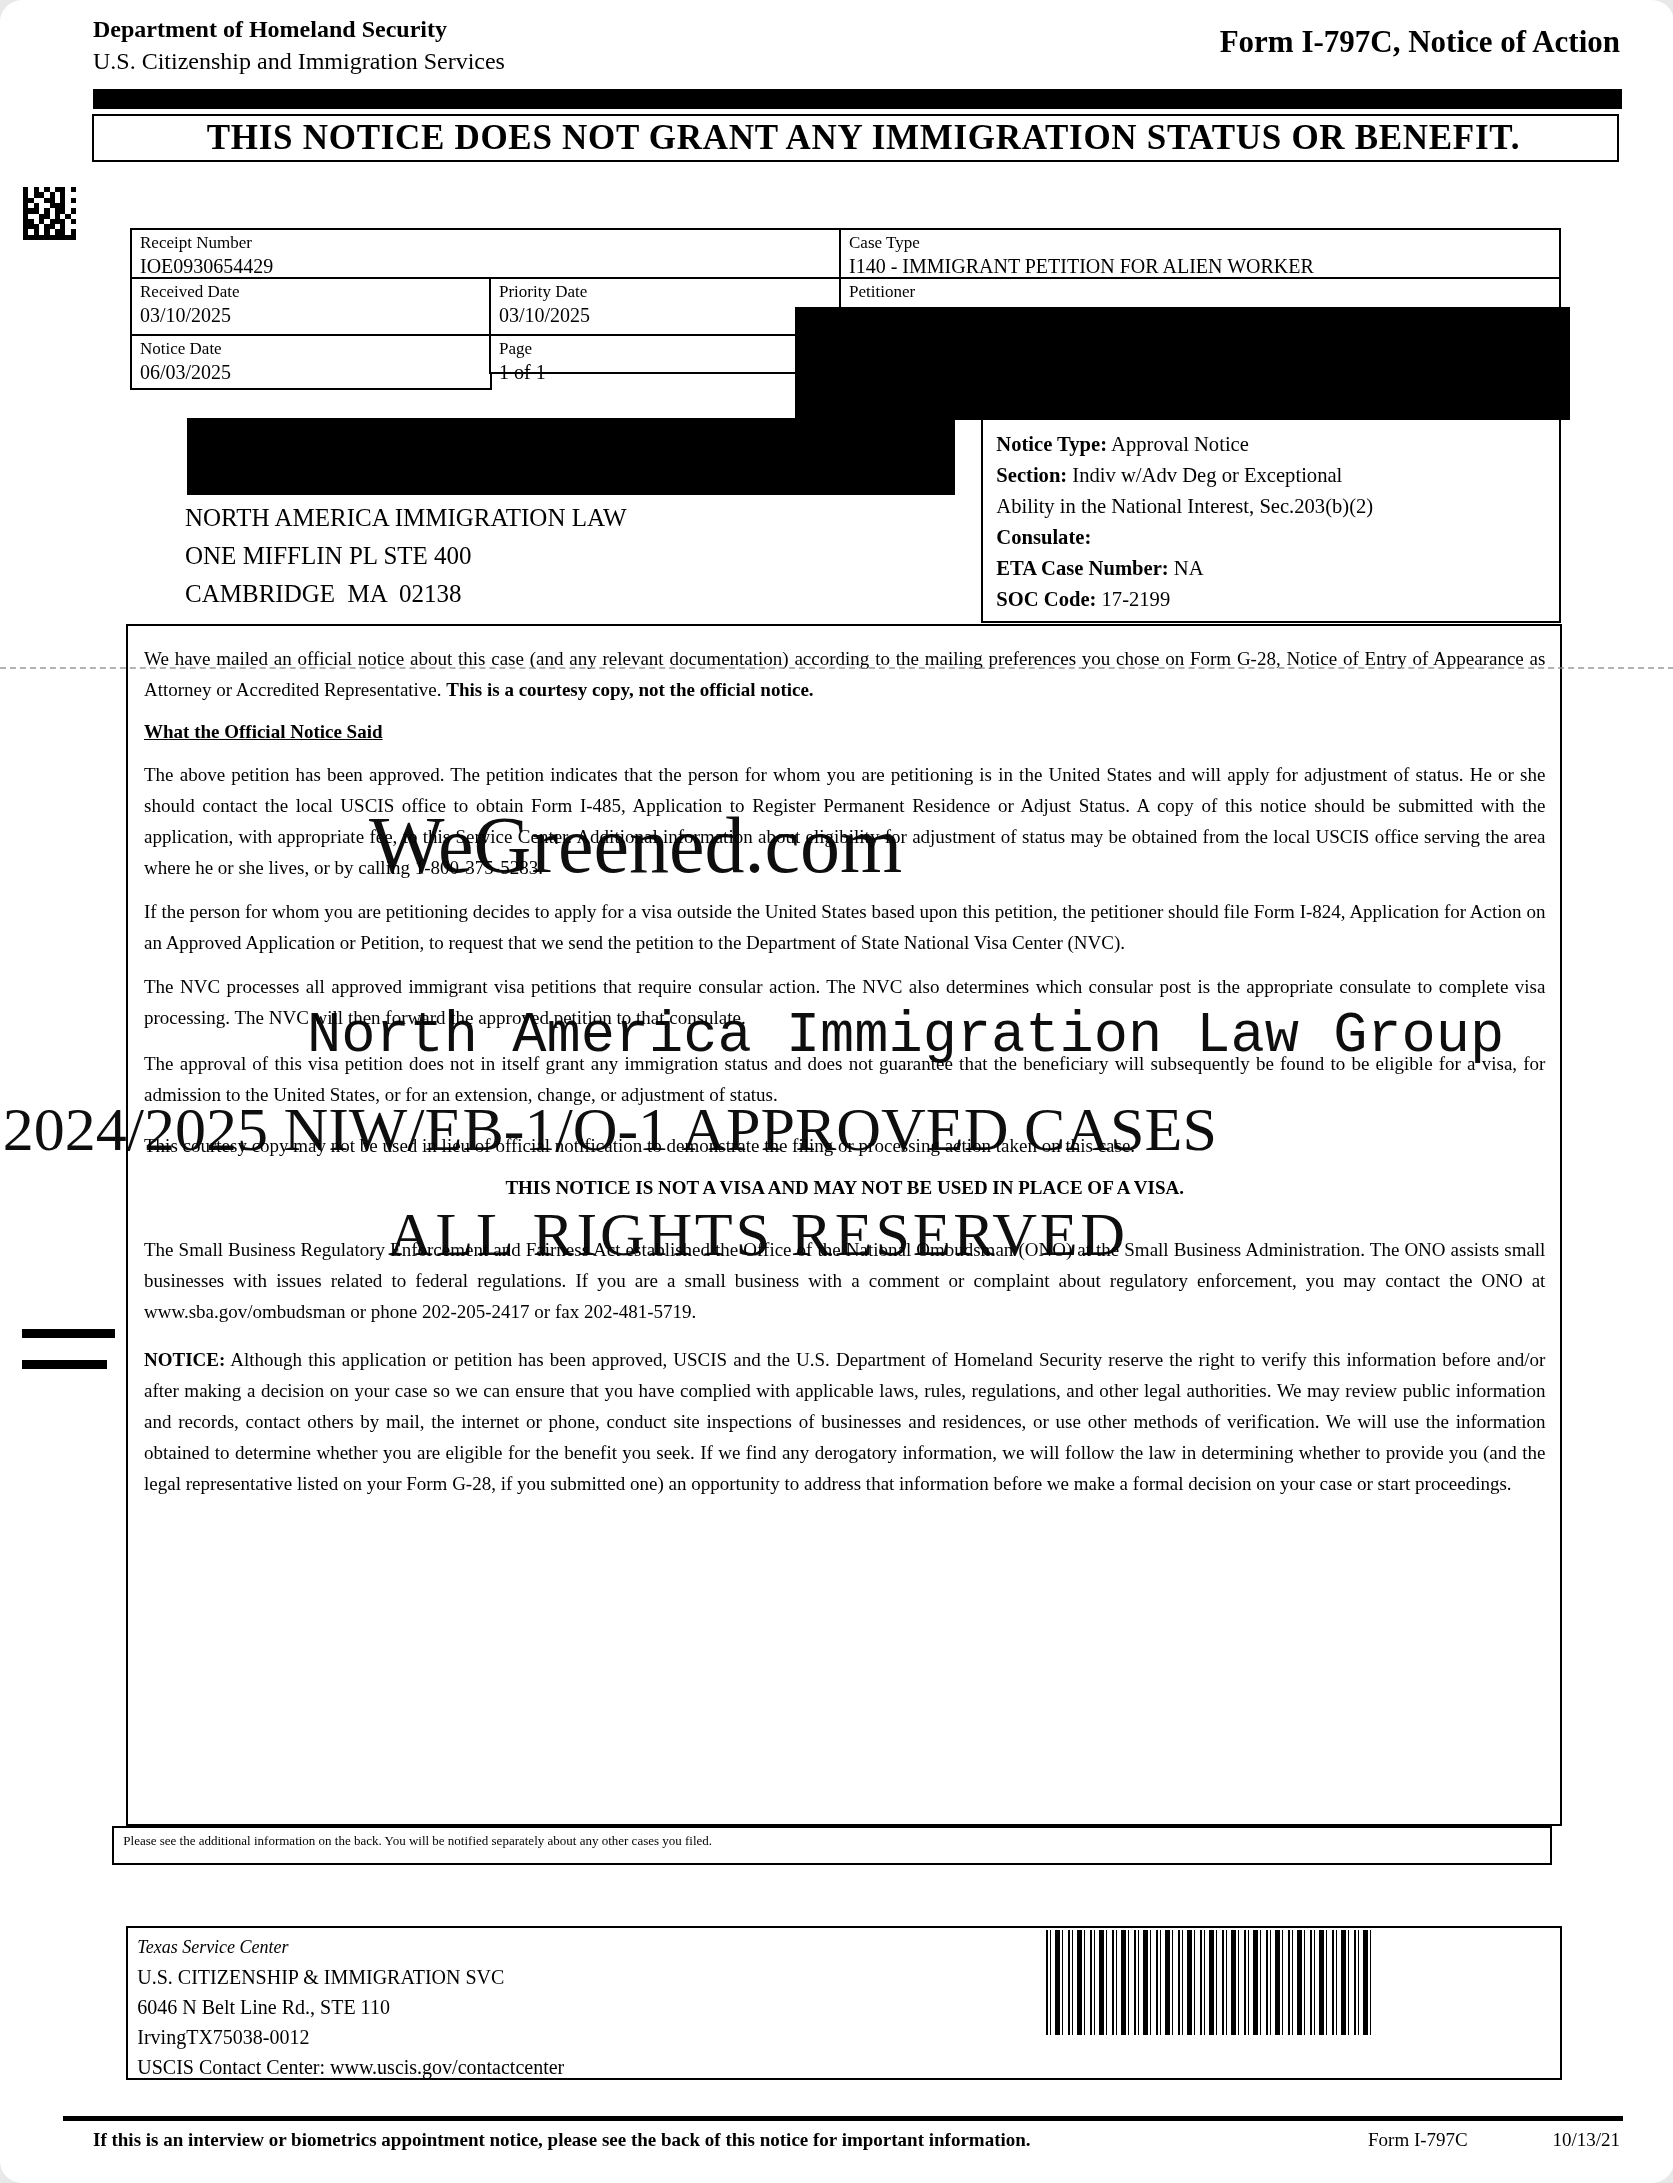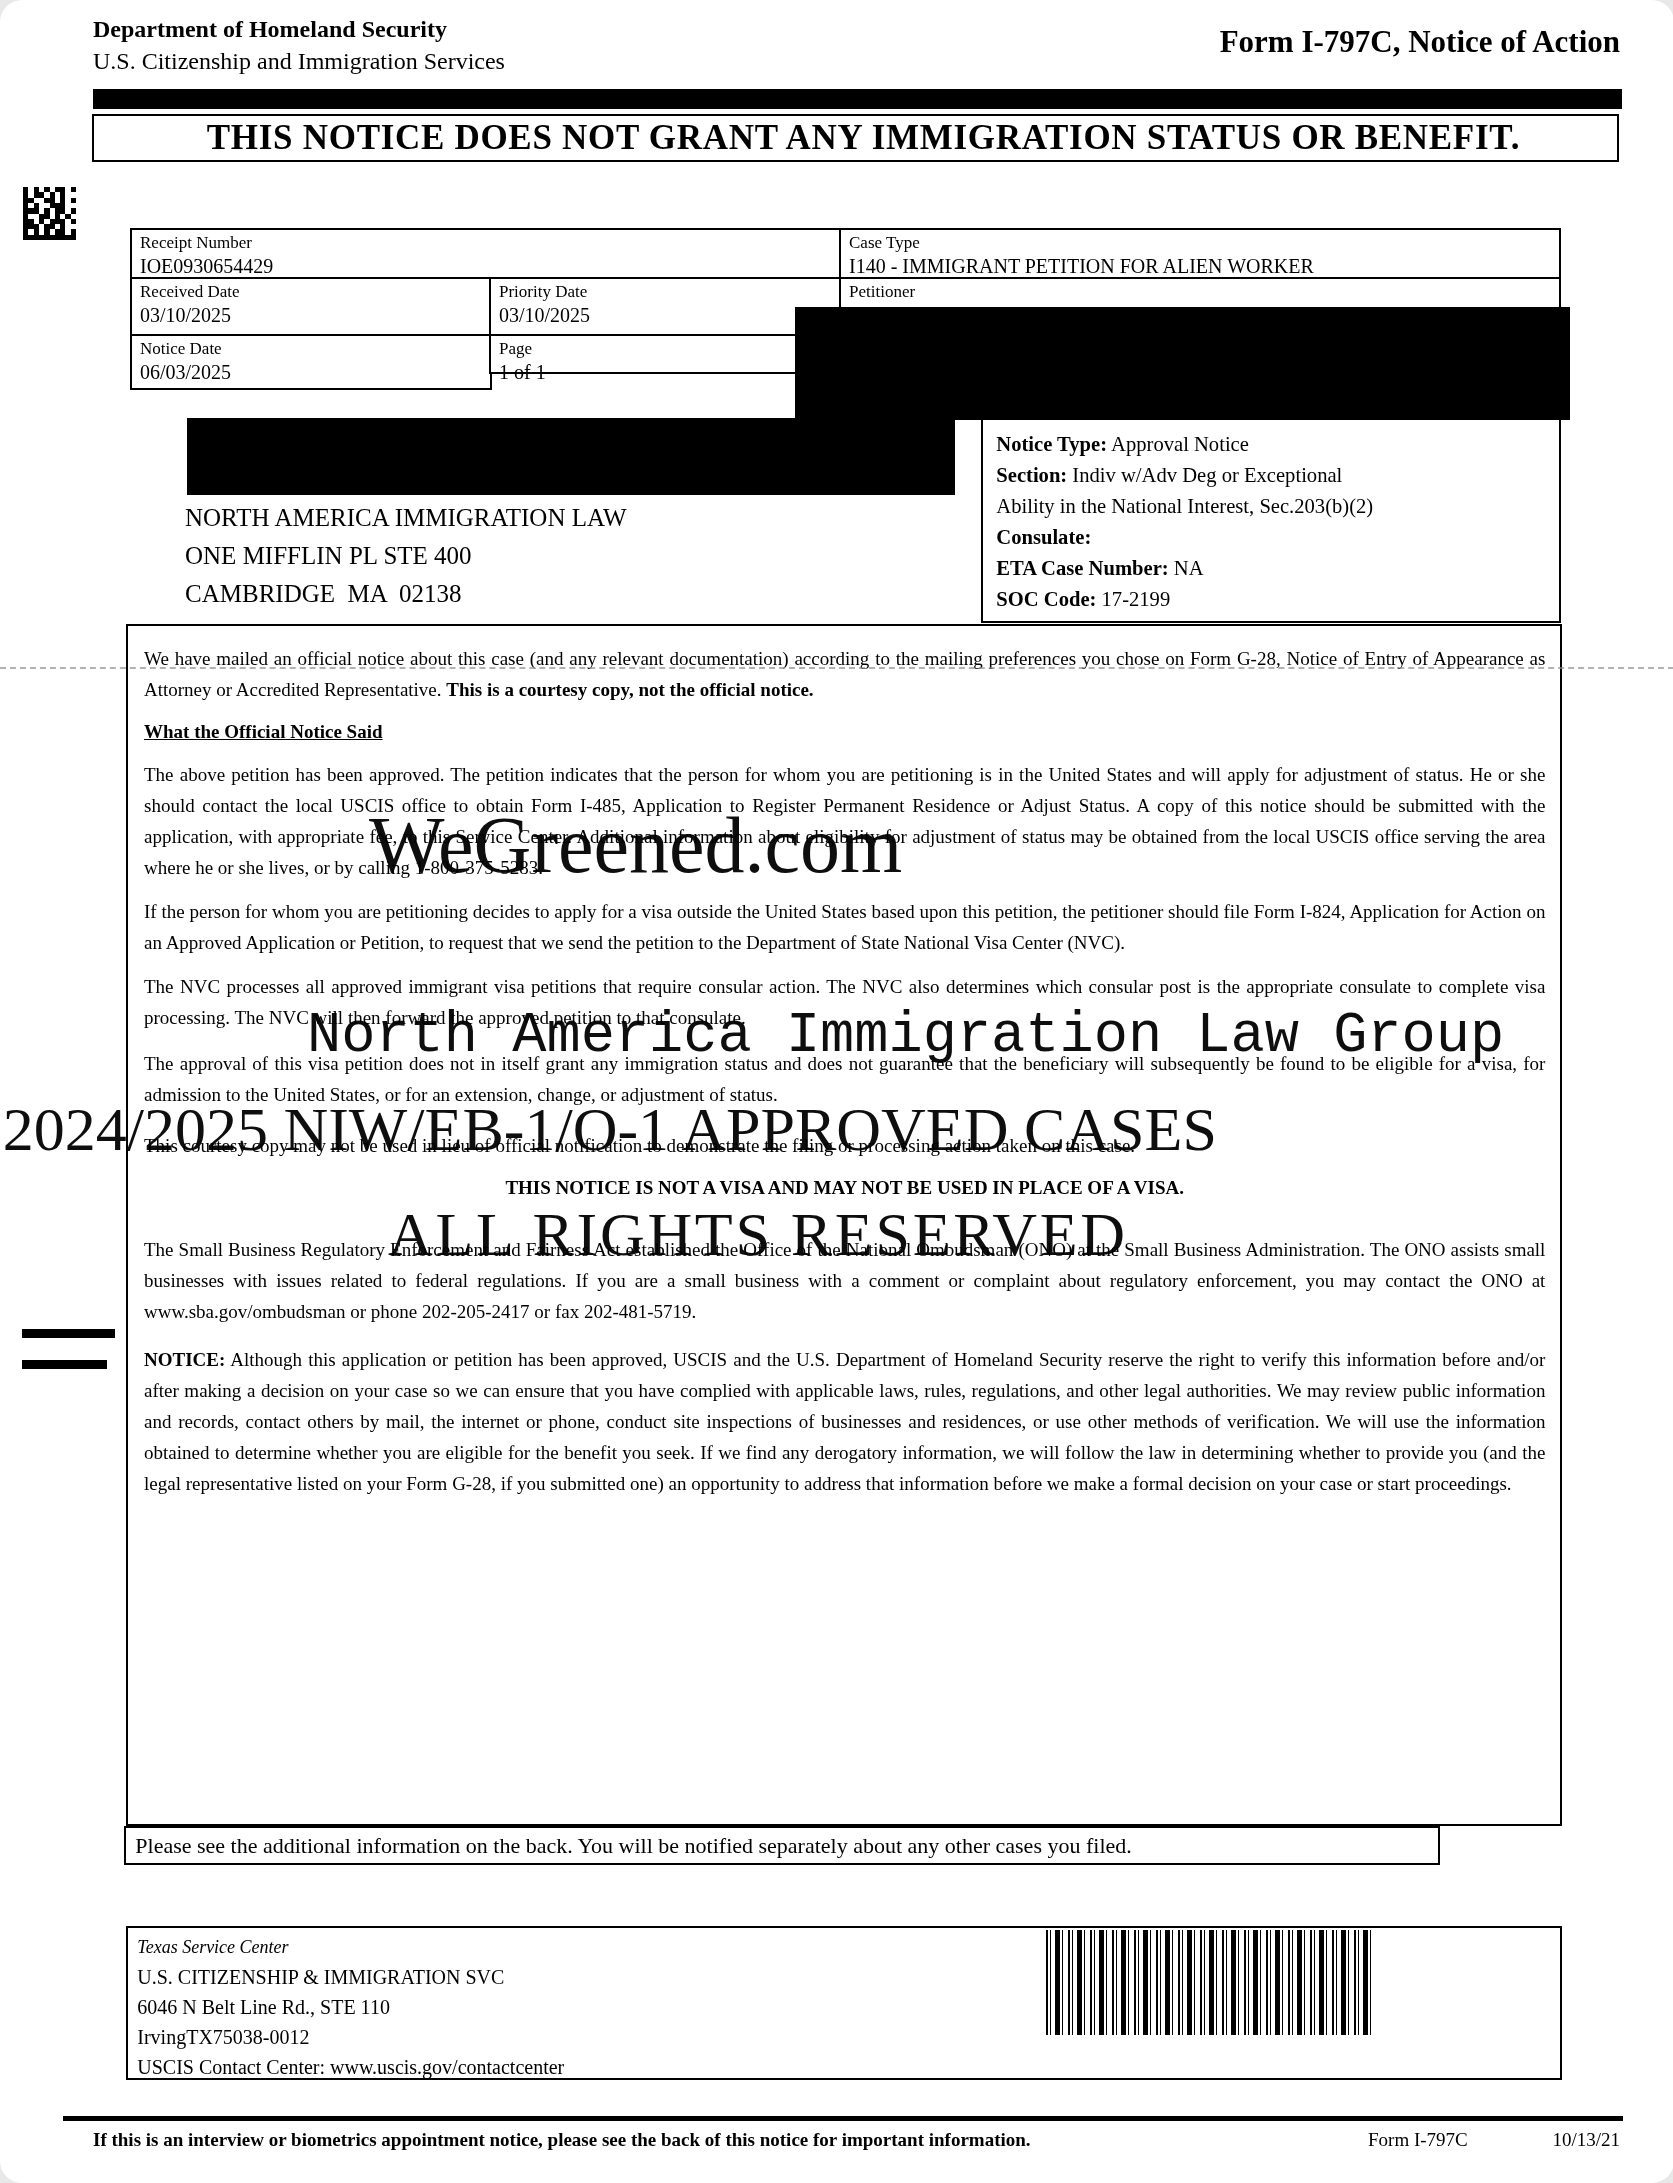--- a/index.html
+++ b/index.html
@@ -126,21 +126,21 @@
     <p style="margin-top:12px;">The above petition has been approved. The petition indicates that the person for whom you are petitioning is in the United States and will apply for adjustment of status. He or she should contact the local USCIS office to obtain Form I-485, Application to Register Permanent Residence or Adjust Status. A copy of this notice should be submitted with the application, with appropriate fee, to this Service Center. Additional information about eligibility for adjustment of status may be obtained from the local USCIS office serving the area where he or she lives, or by calling 1-800-375-5283.</p>
     <p style="margin-top:13.3px;">If the person for whom you are petitioning decides to apply for a visa outside the United States based upon this petition, the petitioner should file Form I-824, Application for Action on an Approved Application or Petition, to request that we send the petition to the Department of State National Visa Center (NVC).</p>
     <p style="margin-top:13.3px;">The NVC processes all approved immigrant visa petitions that require consular action. The NVC also determines which consular post is the appropriate consulate to complete visa processing. The NVC will then forward the approved petition to that consulate.</p>
     <p style="margin-top:14.6px;">The approval of this visa petition does not in itself grant any immigration status and does not guarantee that the beneficiary will subsequently be found to be eligible for a visa, for admission to the United States, or for an extension, change, or adjustment of status.</p>
     <p style="margin-top:20px;">This courtesy copy may not be used in lieu of official notification to demonstrate the filing or processing action taken on this case.</p>
     <p class="bold" style="margin-top:10.6px;text-align:center;">THIS NOTICE IS NOT A VISA AND MAY NOT BE USED IN PLACE OF A VISA.</p>
     <p style="margin-top:31px;">The Small Business Regulatory Enforcement and Fairness Act established the Office of the National Ombudsman (ONO) at the Small Business Administration. The ONO assists small businesses with issues related to federal regulations. If you are a small business with a comment or complaint about regulatory enforcement, you may contact the ONO at www.sba.gov/ombudsman or phone 202-205-2417 or fax 202-481-5719.</p>
     <p style="margin-top:17.3px;"><span class="bold">NOTICE:</span><span> Although this application or petition has been approved, USCIS and the U.S. Department of Homeland Security reserve the right to verify this information before and/or after making a decision on your case so we can ensure that you have complied with applicable laws, rules, regulations, and other legal authorities. We may review public information and records, contact others by mail, the internet or phone, conduct site inspections of businesses and residences, or use other methods of verification. We will use the information obtained to determine whether you are eligible for the benefit you seek. If we find any derogatory information, we will follow the law in determining whether to provide you (and the legal representative listed on your Form G-28, if you submitted one) an opportunity to address that information before we make a formal decision on your case or start proceedings.</span></p>
   </div>
 
-  <div class="box" style="left:124px;top:1826px;width:1316px;height:39px;padding:5.3px 9.3px;font-size:22px;">
+  <div class="box" style="left:112px;top:1826px;width:1440px;height:39px;padding:5.3px 9.3px;font-size:13px;">
     <span>Please see the additional information on the back. You will be notified separately about any other cases you filed.</span>
   </div>
   <div class="box" style="left:126px;top:1926px;width:1436px;height:154px;padding:4px 9.3px;font-size:20px;line-height:30px;">
     <div style="font-size:18px;font-style:italic;">Texas Service Center</div>
     <div>U.S. CITIZENSHIP &amp; IMMIGRATION SVC</div>
     <div>6046 N Belt Line Rd., STE 110</div>
     <div>IrvingTX75038-0012</div>
     <div>USCIS Contact Center: www.uscis.gov/contactcenter</div>
   </div>
   <div class="barcode1d" style="left:1046px;top:1930px;width:325px;height:105px;"></div>

